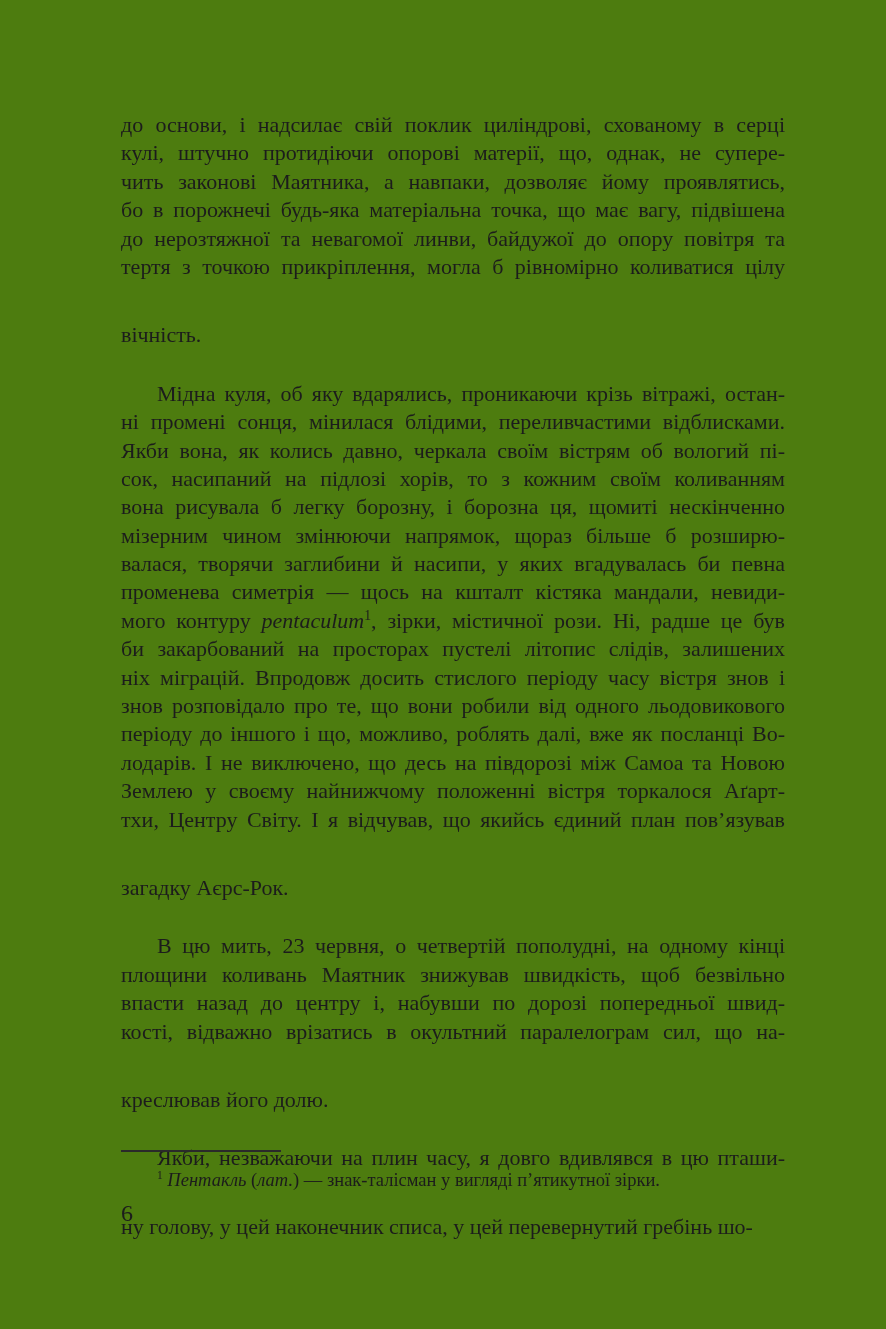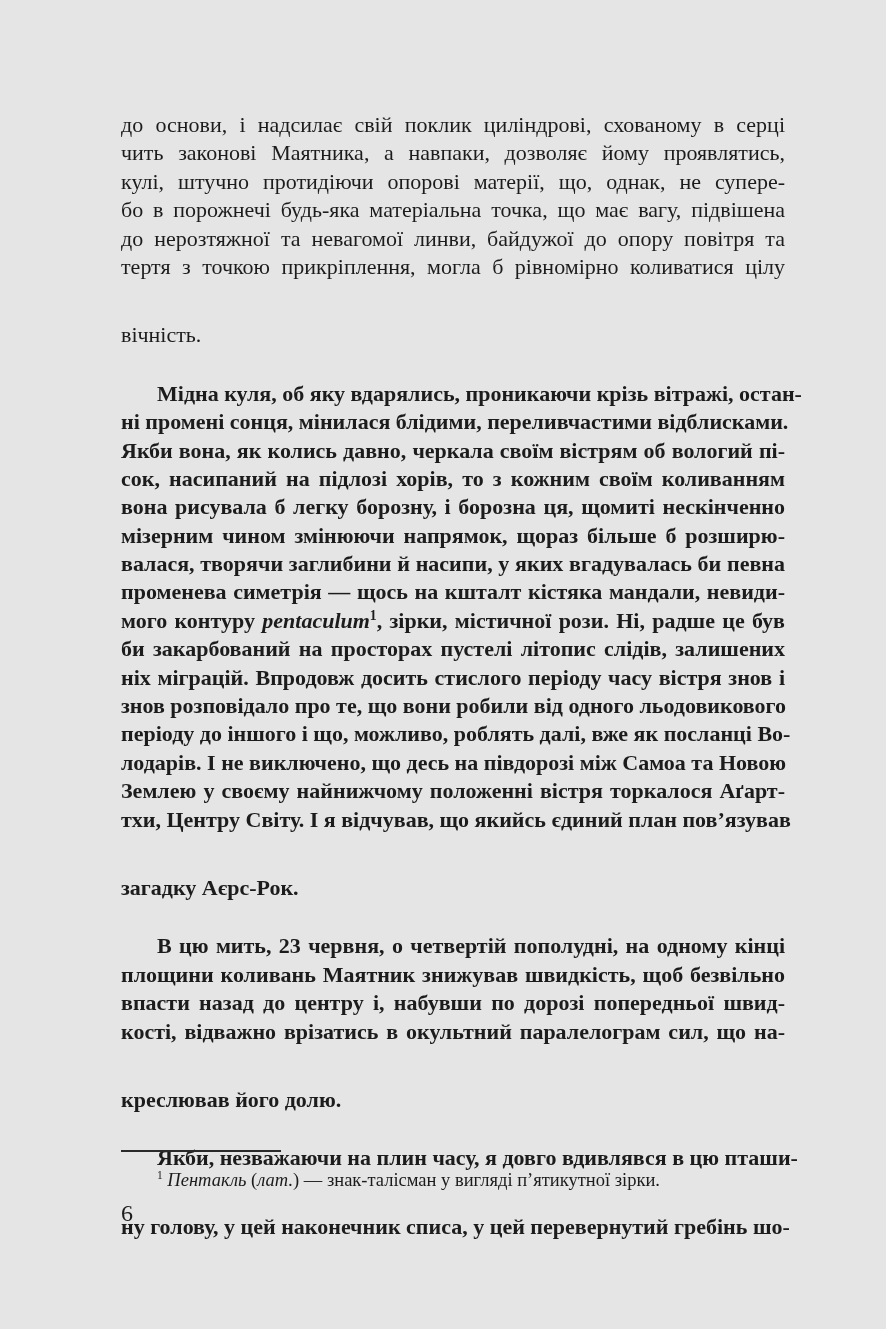--- a/index.html
+++ b/index.html
@@ -11,31 +11,30 @@
     width: 886px;
     height: 1329px;
     position: relative;
     overflow: hidden;
     font-family: "Liberation Serif", "DejaVu Serif", serif;
     color: #1c1c1c;
   }
   .book-page {
     position: absolute;
     inset: 0;
-    background: #e5e5e5;
+    background: #4d7c0f;
   }
   .text-block {
     position: absolute;
     left: 121px;
     top: 111px;
     width: 664px;
   }
   .paragraph + .paragraph {
     margin-top: 30px;
-    font-weight: bold;
   }
   .line {
     font-size: 22px;
     line-height: 28.4px;
     height: 28.4px;
     text-align: justify;
     text-align-last: justify;
     -moz-text-align-last: justify;
     white-space: nowrap;
   }
@@ -81,22 +80,22 @@
     line-height: 28px;
   }
 </style>
 </head>
 <body>
 
 <div class="book-page">
   <div class="text-block" id="text-block">
       <div class="paragraph">
         <div class="line">до основи, і надсилає свій поклик циліндрові, схованому в серці</div>
+        <div class="line">кулі, штучно протидіючи опорові матерії, що, однак, не супере-</div>
         <div class="line">чить законові Маятника, а навпаки, дозволяє йому проявлятись,</div>
-        <div class="line">кулі, штучно протидіючи опорові матерії, що, однак, не супере-</div>
         <div class="line">бо в порожнечі будь-яка матеріальна точка, що має вагу, підвішена</div>
         <div class="line">до нерозтяжної та невагомої линви, байдужої до опору повітря та</div>
         <div class="line">тертя з точкою прикріплення, могла б рівномірно коливатися цілу</div>
         <div class="line last">вічність.</div>
       </div>
       <div class="paragraph">
         <div class="line indent">Мідна куля, об яку вдарялись, проникаючи крізь вітражі, остан-</div>
         <div class="line">ні промені сонця, мінилася блідими, переливчастими відблисками.</div>
         <div class="line">Якби вона, як колись давно, черкала своїм вістрям об вологий пі-</div>
         <div class="line">сок, насипаний на підлозі хорів, то з кожним своїм коливанням</div>

